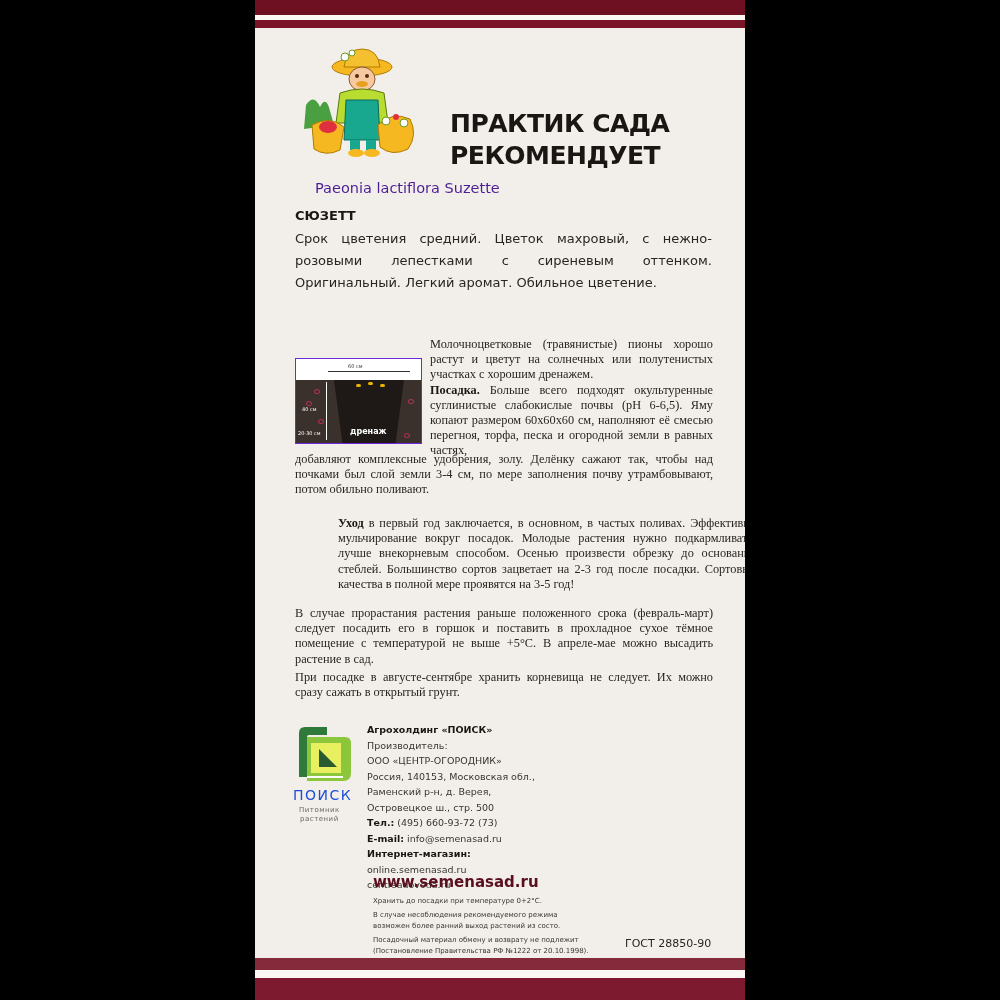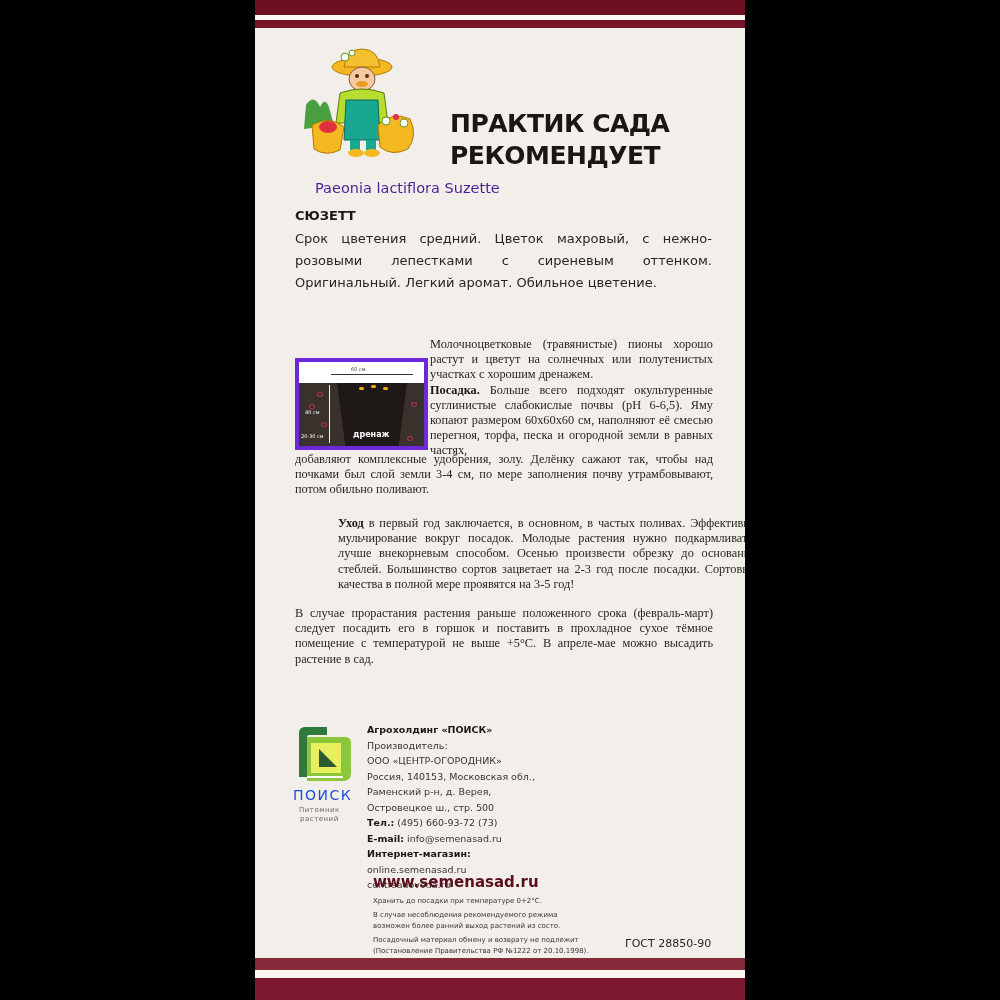--- a/index.html
+++ b/index.html
@@ -14,21 +14,21 @@
 
   .mascot { position:absolute; left:45px; top:45px; width:120px; height:115px; }
   .headline { position:absolute; left:195px; top:80px; font-family:"DejaVu Sans", sans-serif; font-weight:bold; font-size:25px; line-height:32px; color:#1a1614; letter-spacing:-0.5px;margin-top:28px; }
   .headline div { white-space:nowrap; }
 
   .latin { position:absolute; left:24px; top:180px; font-family:"DejaVu Sans", sans-serif; font-size:14.5px; color:#4c1d95;margin-left:36px; }
   .variety { position:absolute; left:40px; top:208px; font-weight:bold; font-size:13px; color:#1a1614; }
   .desc { position:absolute; left:40px; top:228px; width:417px; font-size:13px; line-height:22px; text-align:justify; color:#2a2422; }
 
   .scheme-title { position:absolute; left:50px; top:338px; font-weight:bold; font-size:12px; color:#1a1614;margin-top:40px; }
-  .scheme { position:absolute; left:40px; top:358px; width:125px; height:84px; border:4px solid #6d28d9; background:#fff; overflow:hidden; }
+  .scheme { position:absolute; left:40px; top:358px; width:125px; height:84px; border:1px solid #6d28d9; background:#fff; overflow:hidden; }
   .scheme .soil { position:absolute; left:0; top:21px; width:125px; height:63px; background:#3a302c; }
   .scheme .hole { position:absolute; left:38px; top:21px; width:70px; height:63px; background:#1e1816; clip-path:polygon(0 0,100% 0,88% 100%,12% 100%); }
   .scheme .w60 { position:absolute; left:52px; top:4px; font-size:5px; color:#333; }
   .scheme .arrow60 { position:absolute; left:32px; top:12px; width:82px; height:1px; background:#333; }
   .scheme .l40 { position:absolute; left:6px; top:47px; font-size:5px; color:#fff; }
   .scheme .l2030 { position:absolute; left:2px; top:71px; font-size:5px; color:#fff; }
   .scheme .drain { position:absolute; left:54px; top:68px; font-size:8px; font-weight:bold; color:#fff; }
   .scheme .vline { position:absolute; left:30px; top:23px; width:1px; height:58px; background:#fff; }
   .scheme .bud { position:absolute; width:5px; height:3px; background:#e8b400; border-radius:2px; }
   .scheme .dot { position:absolute; width:4px; height:3px; border:1px solid #b03050; border-radius:50%; }
@@ -115,20 +115,21 @@
 
   <div class="body-text t1">
     <span>Молочноцветковые (травянистые) пионы хорошо растут и цветут на солнечных или полутенистых участках с хорошим дренажем.</span><br>
     <b>Посадка.</b><span> Больше всего подходят окультуренные суглинистые слабокислые почвы (pH 6-6,5). Яму копают размером 60х60х60 см, наполняют её смесью перегноя, торфа, песка и огородной земли в равных частях,</span>
   </div>
   <div class="body-text t2">добавляют комплексные удобрения, золу. Делёнку сажают так, чтобы над почками был слой земли 3-4 см, по мере заполнения почву утрамбовывают, потом обильно поливают.</div>
   <div class="body-text t3">
     <b>Уход</b><span> в первый год заключается, в основном, в частых поливах. Эффективно мульчирование вокруг посадок. Молодые растения нужно подкармливать, лучше внекорневым способом. Осенью произвести обрезку до основания стеблей. Большинство сортов зацветает на 2-3 год после посадки. Сортовые качества в полной мере проявятся на 3-5 год!</span>
   </div>
   <div class="body-text t4">В случае прорастания растения раньше положенного срока (февраль-март) следует посадить его в горшок и поставить в прохладное сухое тёмное помещение  с температурой не выше +5°С. В апреле-мае можно высадить растение в сад.</div>
+  <div class="body-text t5">При посадке в августе-сентябре хранить корневища не следует. Их можно сразу сажать в открытый грунт.</div>
 
   <svg class="logo" viewBox="0 0 60 60">
     <path d="M4 8 Q4 2 10 2 L32 2 L32 10 L14 10 Q12 10 12 12 L12 52 L4 52 Z" fill="#2f7a3a"></path>
     <path d="M12 12 L50 12 Q56 12 56 18 L56 48 Q56 56 48 56 L12 56 Z" fill="#8cc63a"></path>
     <path d="M16 18 L46 18 L46 48 L16 48 Z" fill="#e8f060"></path>
     <path d="M24 24 L42 42 L24 42 Z" fill="#2a5a30"></path>
     <path d="M12 52 L48 52" stroke="#fff" stroke-width="2"></path>
   </svg>
   <div class="logo-name">ПОИСК</div>
   <div class="logo-sub">

